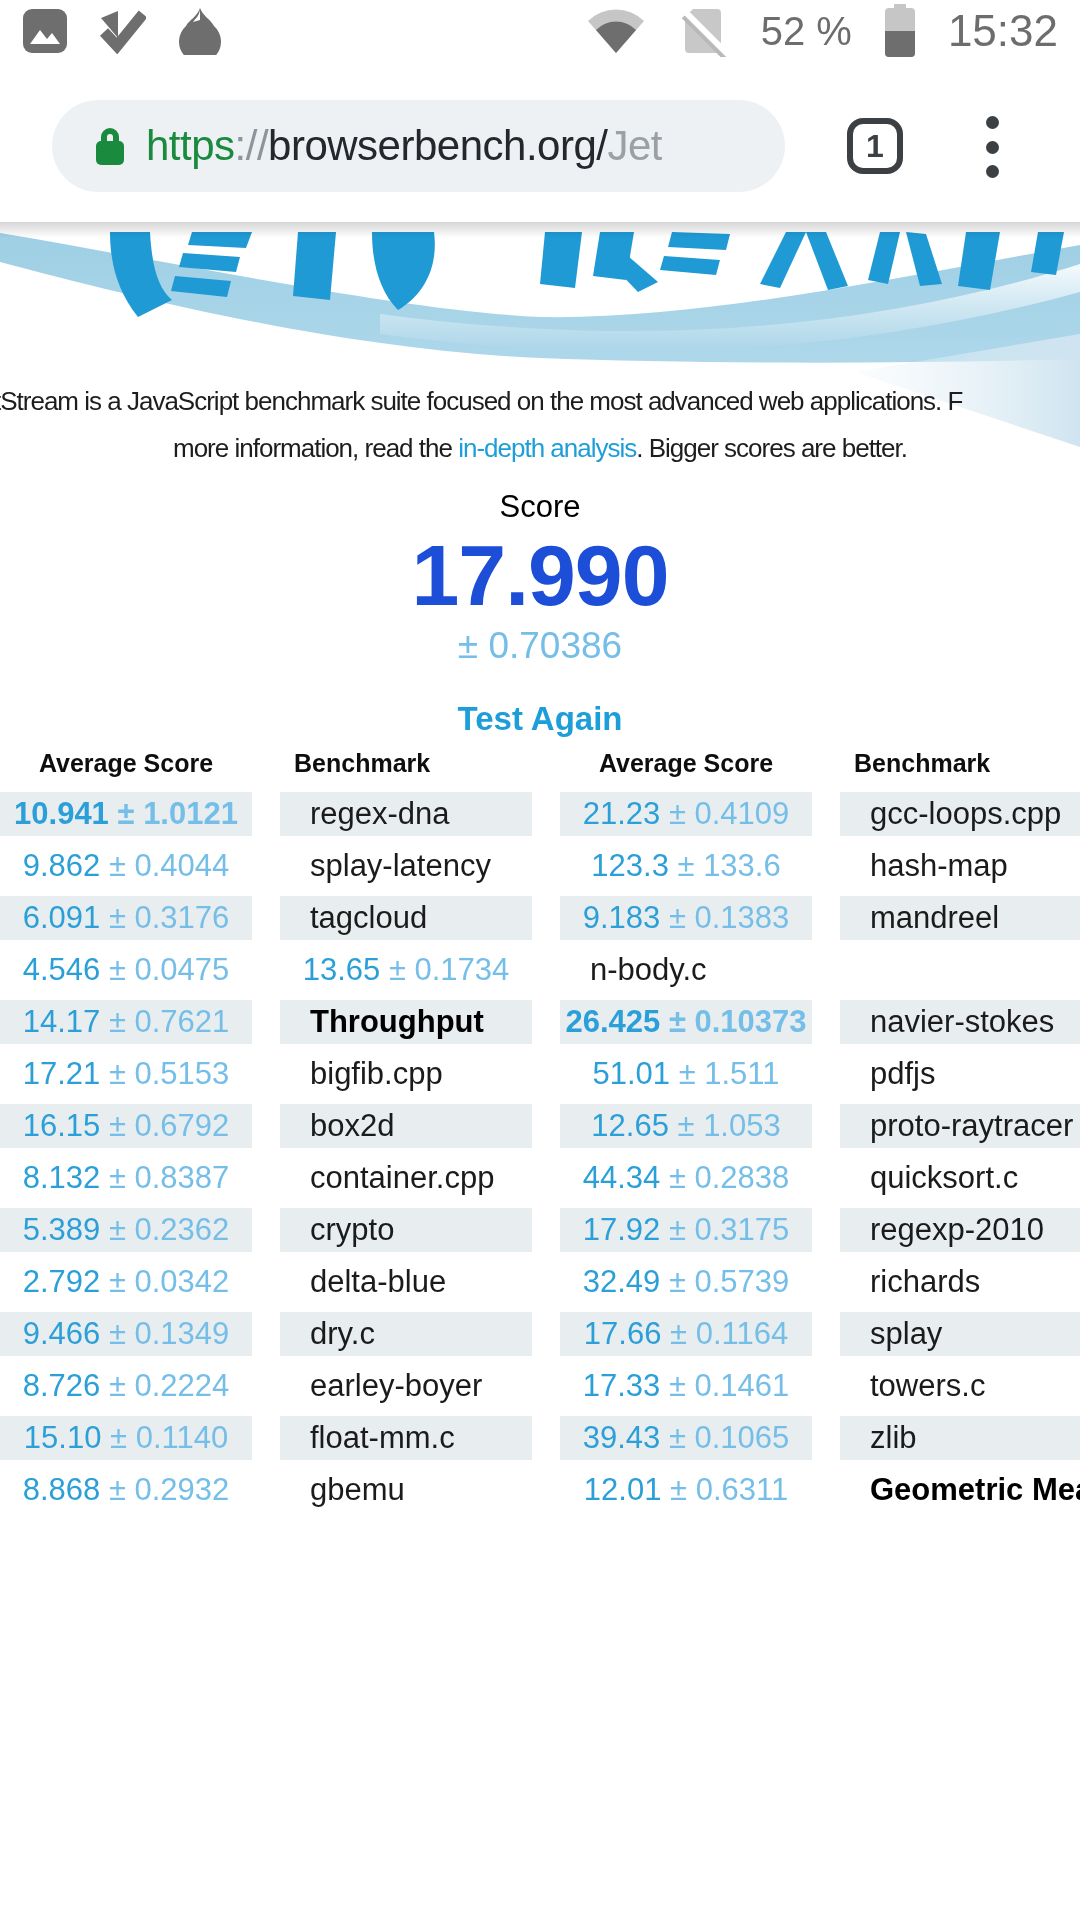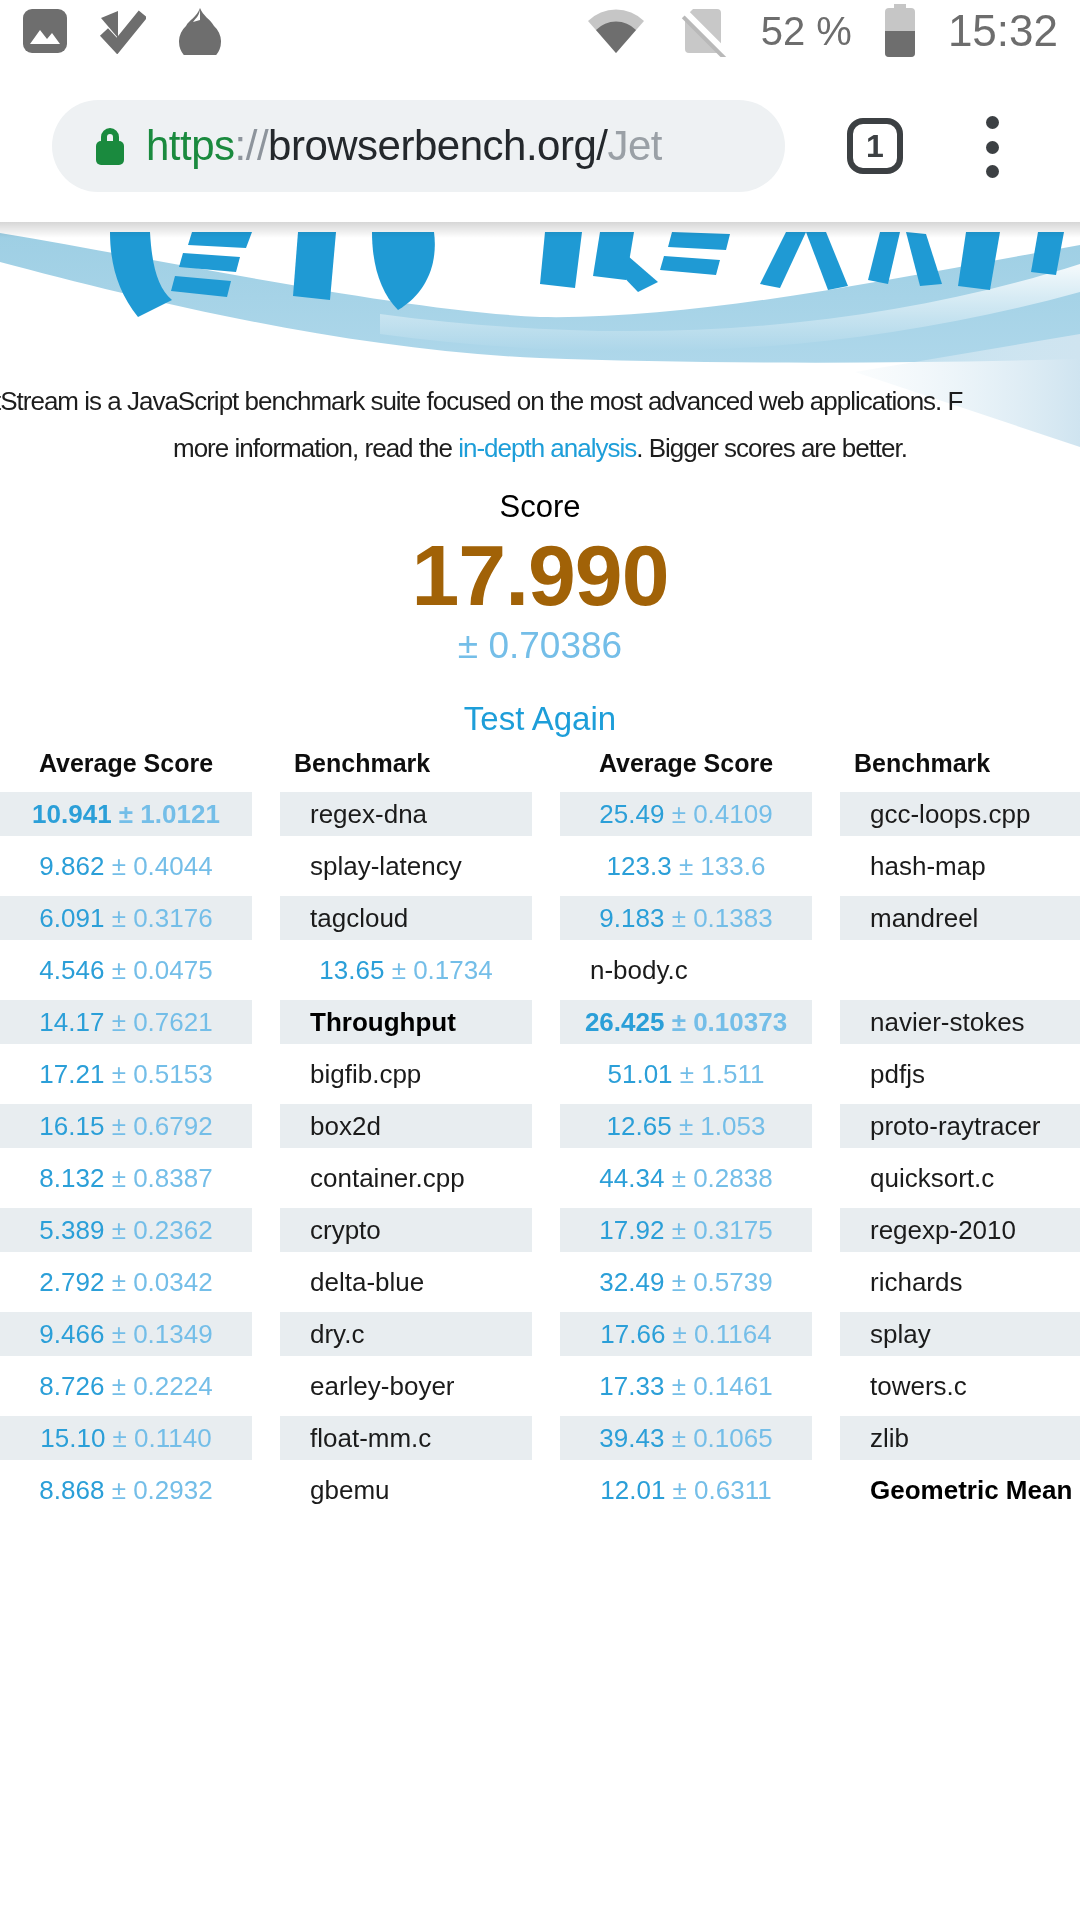--- a/index.html
+++ b/index.html
@@ -33,32 +33,32 @@
   
   .intro{position:absolute;top:378px;left:0;width:1080px;color:#1d1d1d;font-size:26px;letter-spacing:-1px}
   .intro .line{height:47px;line-height:47px;white-space:nowrap}
   .line1{position:relative;left:-6px}
   .line2{text-align:center}
   .inline-link{color:#1d9ed9;text-decoration:none}
 
   
   .score-panel{position:absolute;top:488px;left:0;width:1080px;text-align:center}
   .score-heading{font-size:31px;font-weight:normal;color:#000;height:38px;line-height:38px}
-  .big-score{font-size:86px;font-weight:bold;color:#a16207;height:98px;line-height:98px;letter-spacing:-1px}
+  .big-score{font-size:86px;font-weight:bold;color:#1d4ed8;height:98px;line-height:98px;letter-spacing:-1px}
   .score-error{font-size:37px;color:#74bee8;height:44px;line-height:44px}
-  .test-again{display:inline-block;margin-top:32px;font-size:33px;font-weight:normal;color:#1d9ed9;text-decoration:none}
+  .test-again{display:inline-block;margin-top:32px;font-size:33px;font-weight:bold;color:#1d9ed9;text-decoration:none}
 
   
   .results{position:absolute;top:745px;left:0;width:1092px}
   .trow{display:grid;grid-template-columns:252px 252px 252px 252px;column-gap:28px;margin-bottom:8px}
   .thead-row{margin-bottom:11px}
   .th{height:36px;line-height:36px;font-size:25px;font-weight:bold;color:#0e0e0e;white-space:nowrap}
   .th.score{text-align:center}
   .th.bench{padding-left:14px}
-  .c{height:44px;line-height:44px;font-size:26px;white-space:nowrap;overflow:visible}
+  .c{height:44px;line-height:44px;font-size:31px;white-space:nowrap;overflow:visible}
   .c.score{text-align:center}
   .c.bench{padding-left:30px;box-sizing:border-box;color:#1b1b1b}
   .trow.odd .c{background:#e8edf0}
   .val{color:#2b9fd8}
   .err{color:#74bee8}
   .b{font-weight:bold}
   .bench.b{color:#000}
 </style>
 </head>
 <body>
@@ -180,21 +180,21 @@
     <div class="trow thead-row" id="thead">
         <div class="th score">Average Score</div>
         <div class="th bench">Benchmark</div>
         <div class="th score">Average Score</div>
         <div class="th bench">Benchmark</div>
       </div>
     <div id="tbody">
         <div class="trow odd">
           <div class="c score"><span class="val b">10.941</span> <span class="err b">± 1.0121</span></div>
           <div class="c bench">regex-dna</div>
-          <div class="c score"><span class="val">25.49</span> <span class="err">± 0.4109</span></div>
+          <div class="c score"><span class="val">21.23</span> <span class="err">± 0.4109</span></div>
           <div class="c bench">gcc-loops.cpp</div>
         </div>
         <div class="trow even">
           <div class="c score"><span class="val">9.862</span> <span class="err">± 0.4044</span></div>
           <div class="c bench">splay-latency</div>
           <div class="c score"><span class="val">123.3</span> <span class="err">± 133.6</span></div>
           <div class="c bench">hash-map</div>
         </div>
         <div class="trow odd">
           <div class="c score"><span class="val">6.091</span> <span class="err">± 0.3176</span></div>

